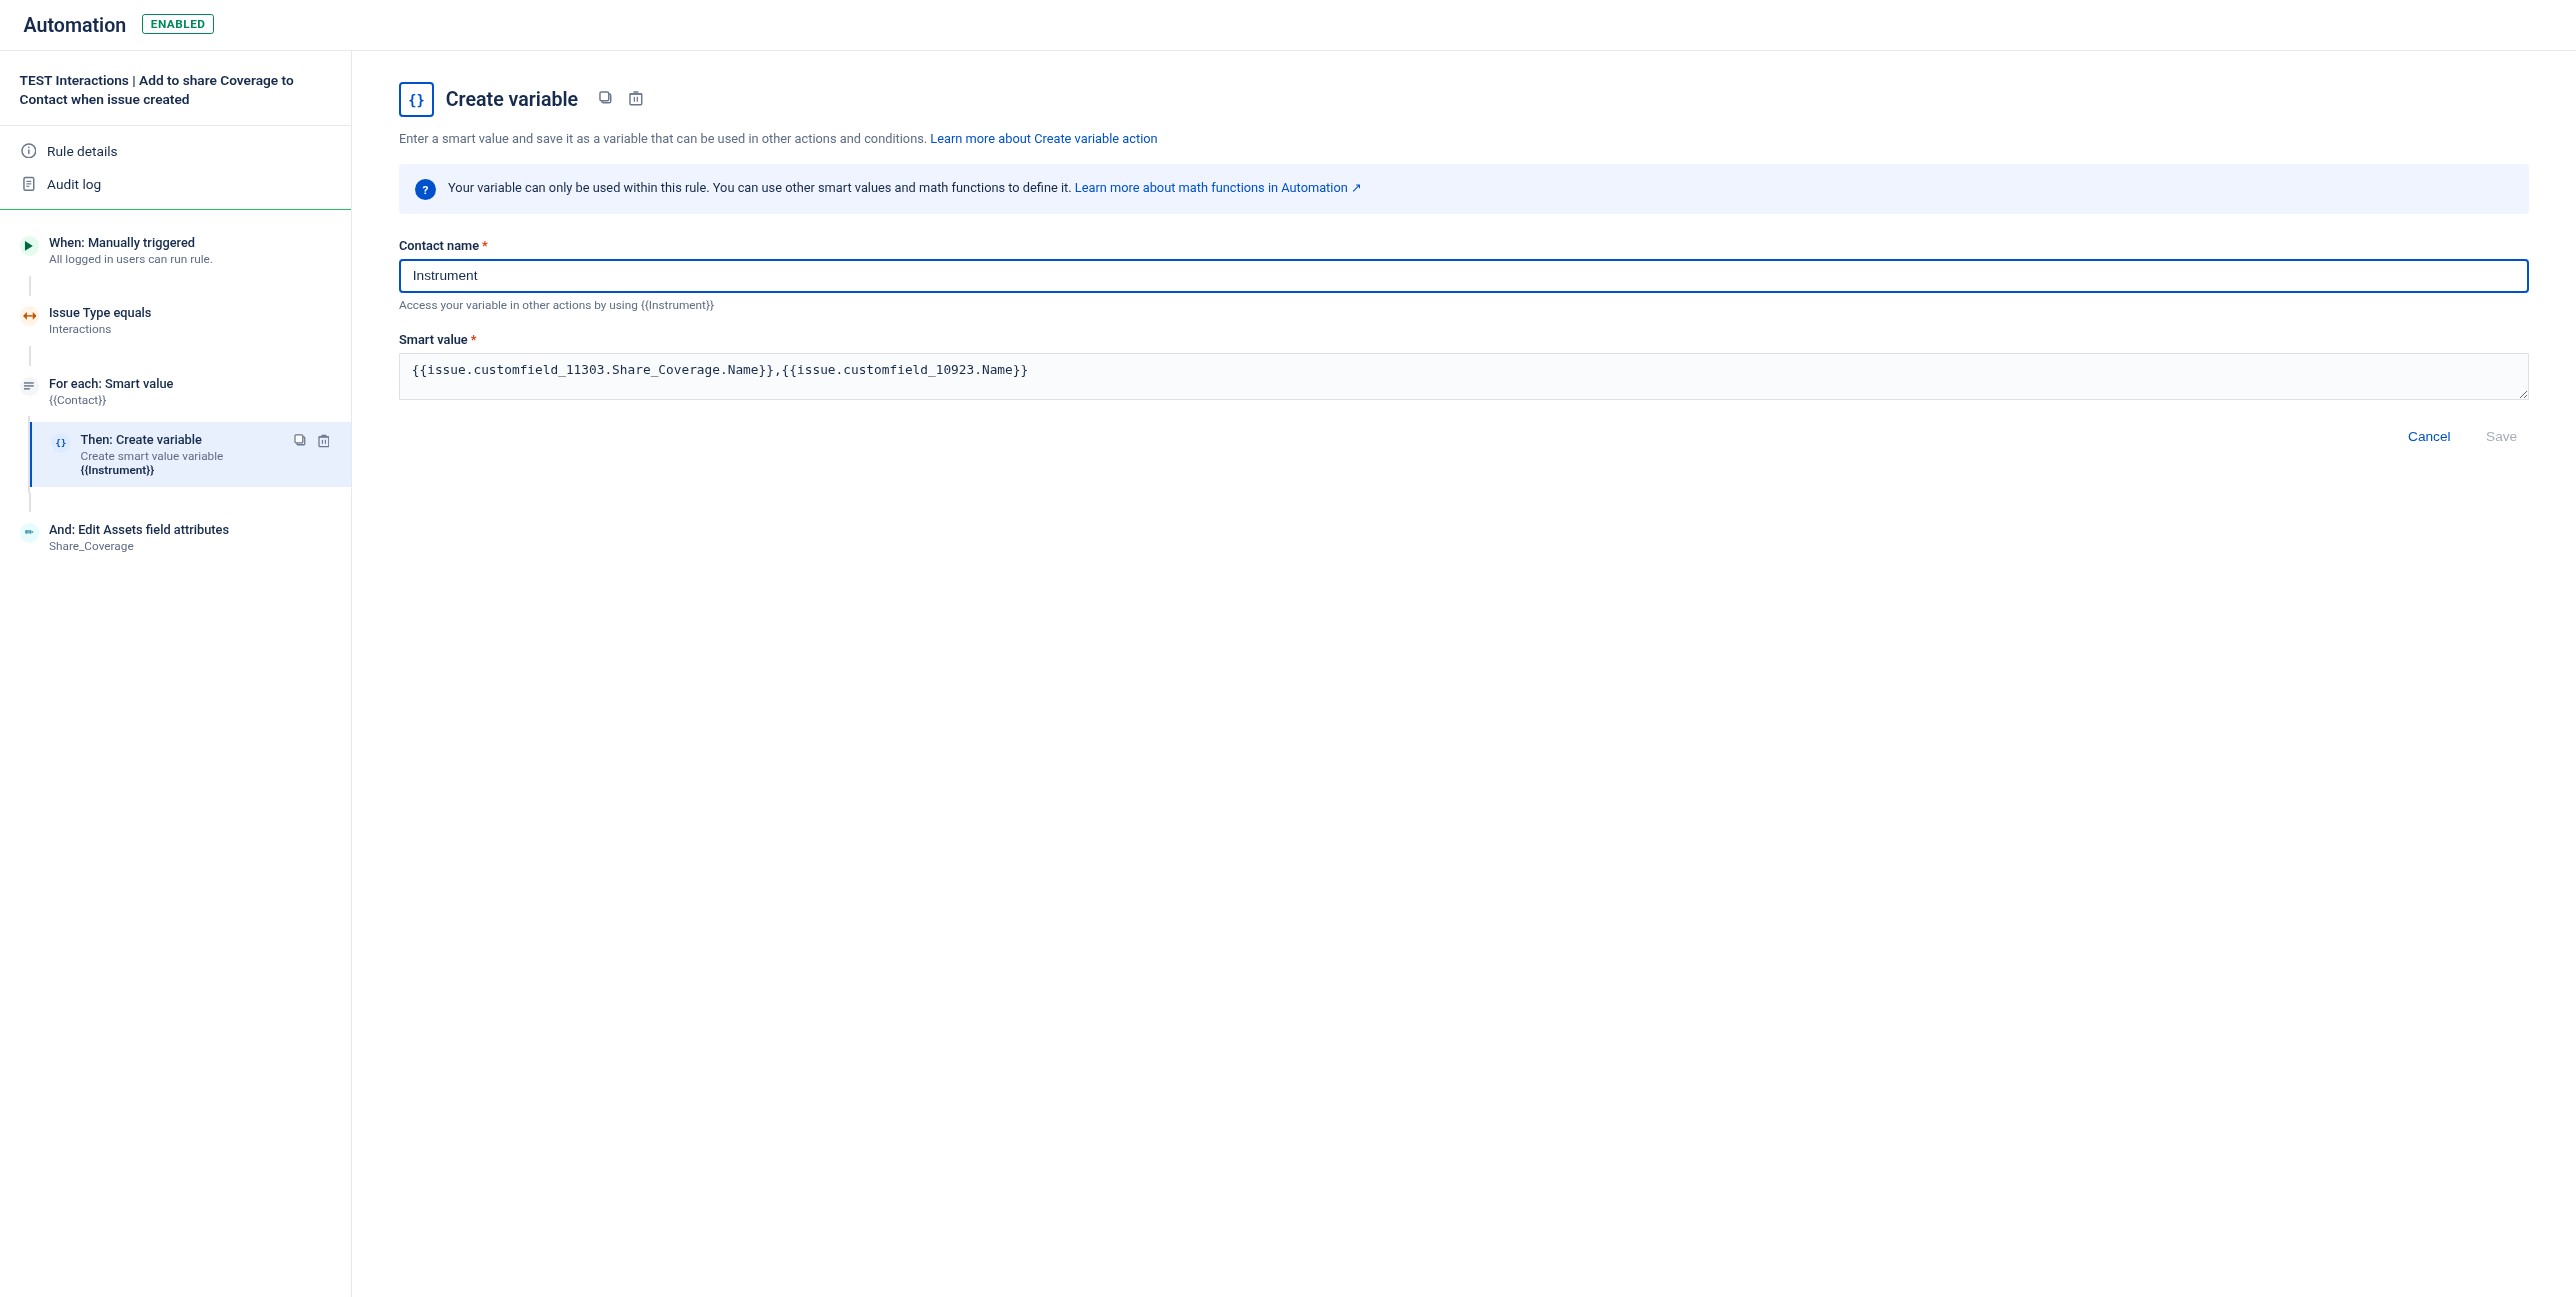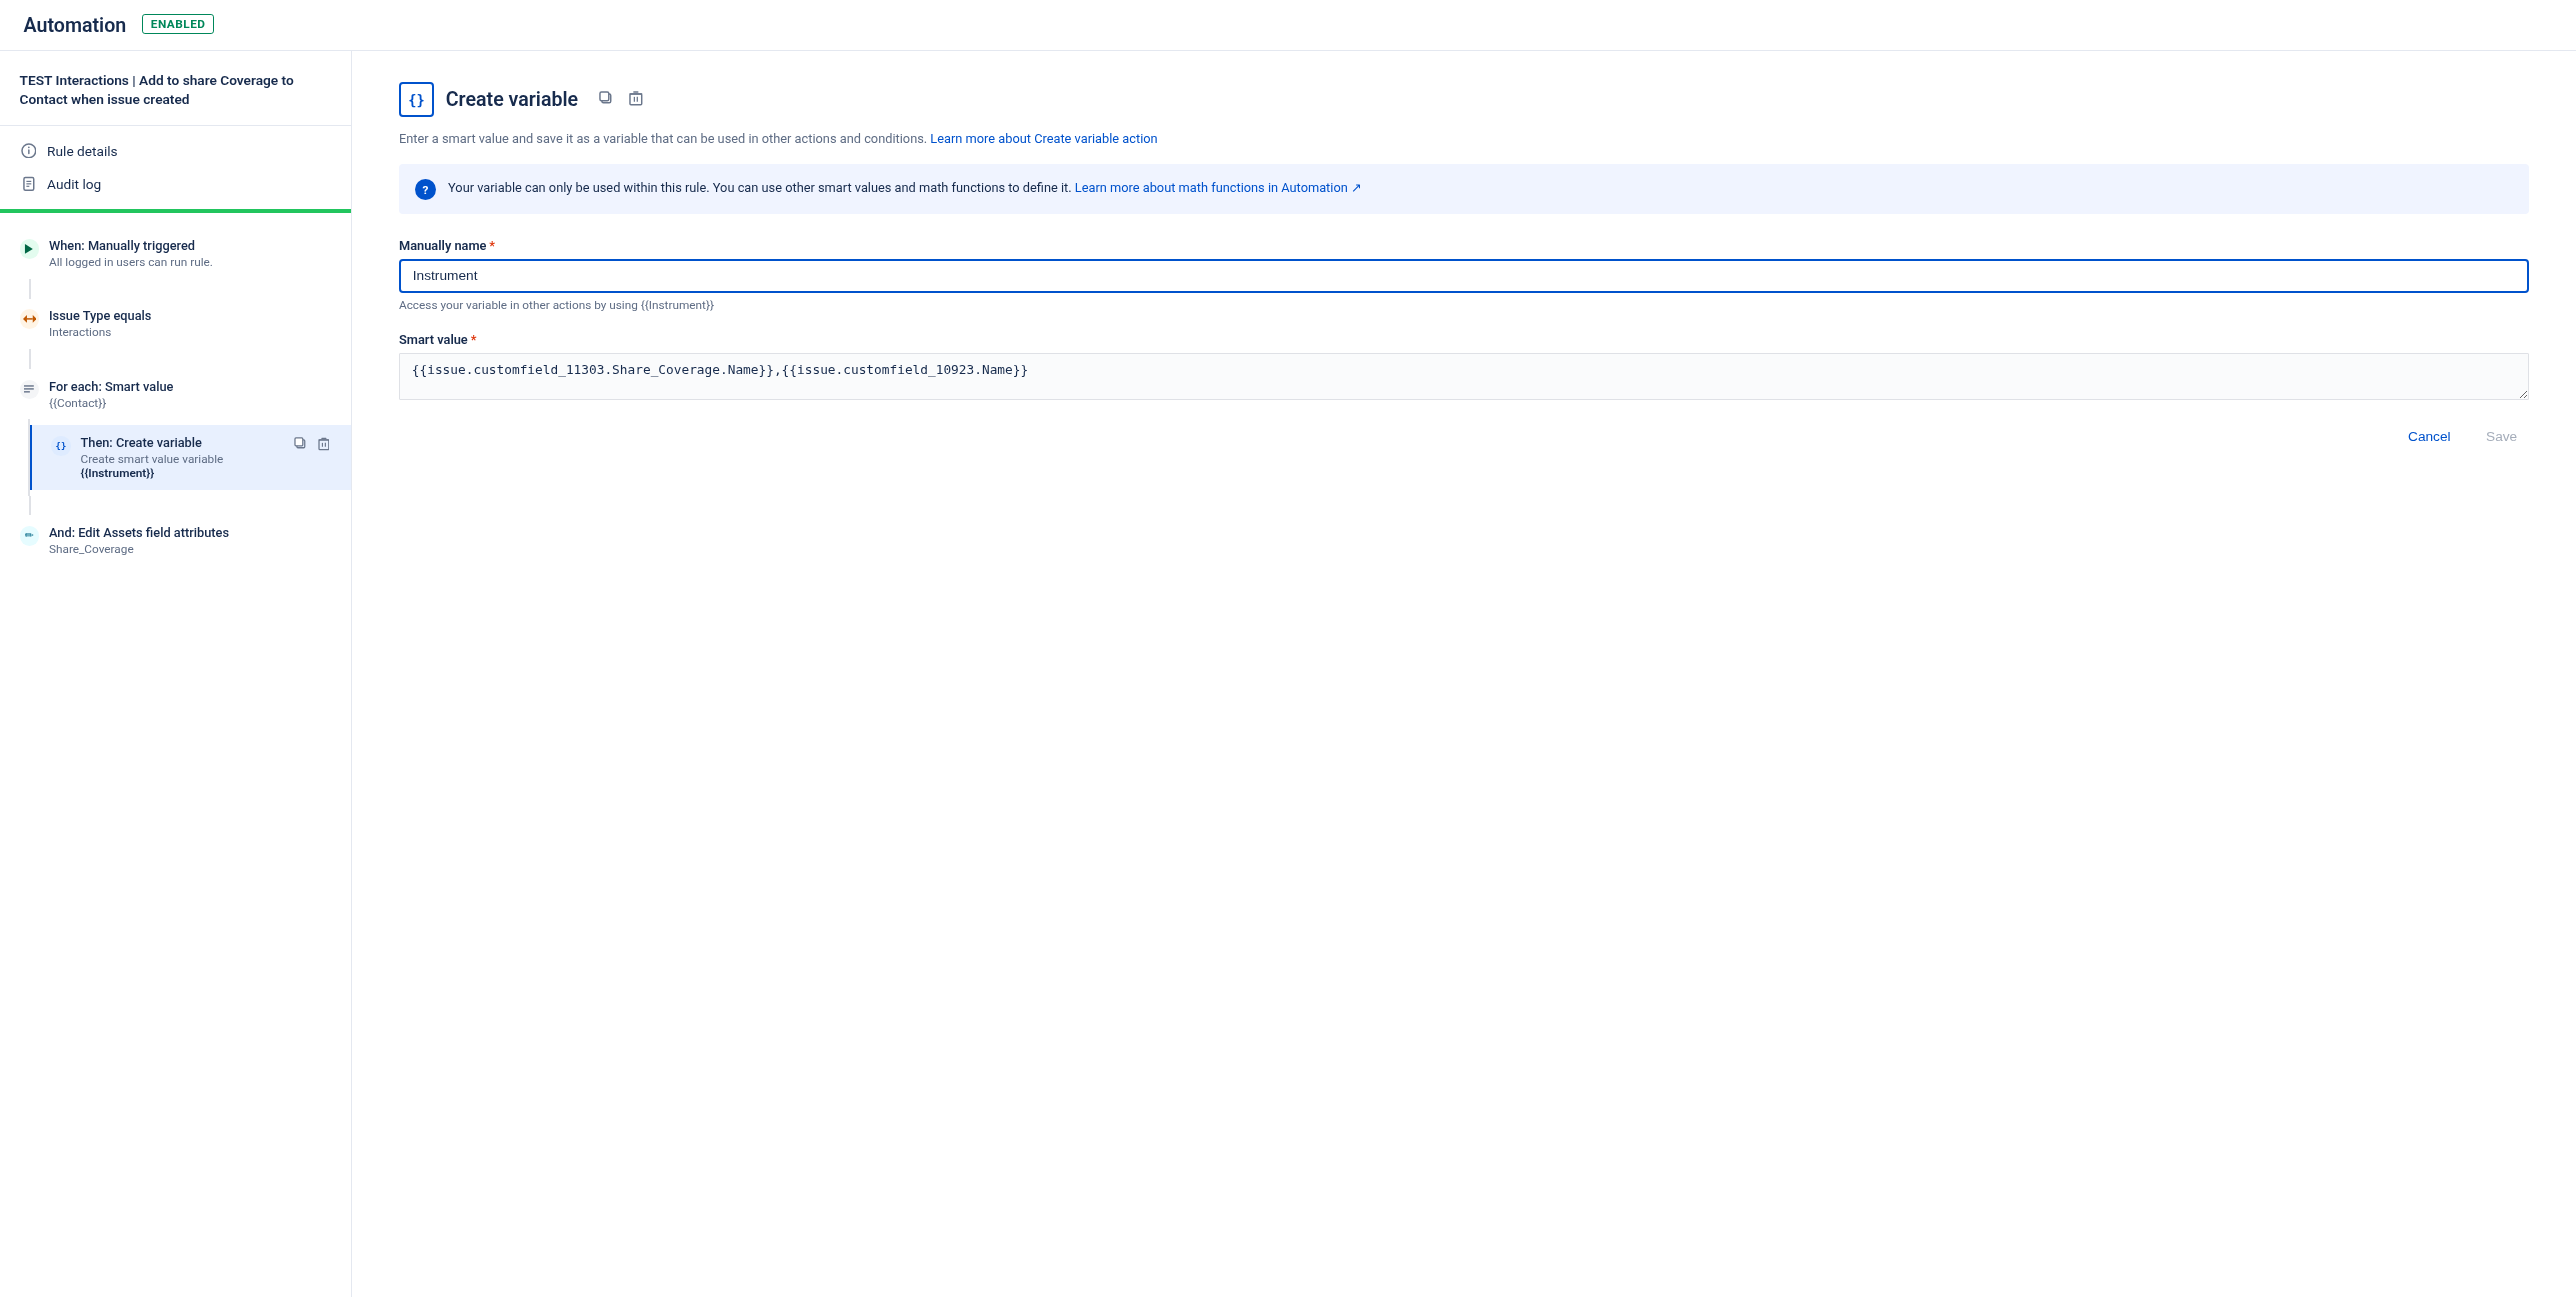--- a/index.html
+++ b/index.html
@@ -58,21 +58,21 @@
       border-bottom: 1px solid #e4e8f0;
     }
     .rule-title-text {
       font-size: 13.7px;
       font-weight: 600;
       color: #172b4d;
       line-height: 1.4;
     }
 
     .sidebar-nav {
-      border-bottom: 4px solid #22c55e;
+      border-bottom: 1px solid #22c55e;
       padding: 7.9px 0;
       text-align: center;
     }
     .sidebar-nav-item {
       display: flex;
       align-items: center;
       gap: 9.8px;
       padding: 7.9px 19.6px;
       cursor: pointer;
       color: #172b4d;
@@ -510,21 +510,21 @@
     <div class="info-box">
       <div class="info-icon">?</div>
       <div class="info-text">
         <span>Your variable can only be used within this rule. You can use other smart values and math functions to define it.</span>
         <a href="#">Learn more about math functions in Automation ↗</a>
       </div>
     </div>
 
     <div class="field-group">
       <div class="field-label">
-        <span>Manually name</span>
+        <span>Contact name</span>
         <span class="required-star">*</span>
       </div>
       <input type="text" class="field-input" value="Instrument" style="">
       <div class="field-hint">Access your variable in other actions by using {{Instrument}}</div>
     </div>
 
     <div class="field-group">
       <div class="field-label">
         <span>Smart value</span>
         <span class="required-star">*</span>

